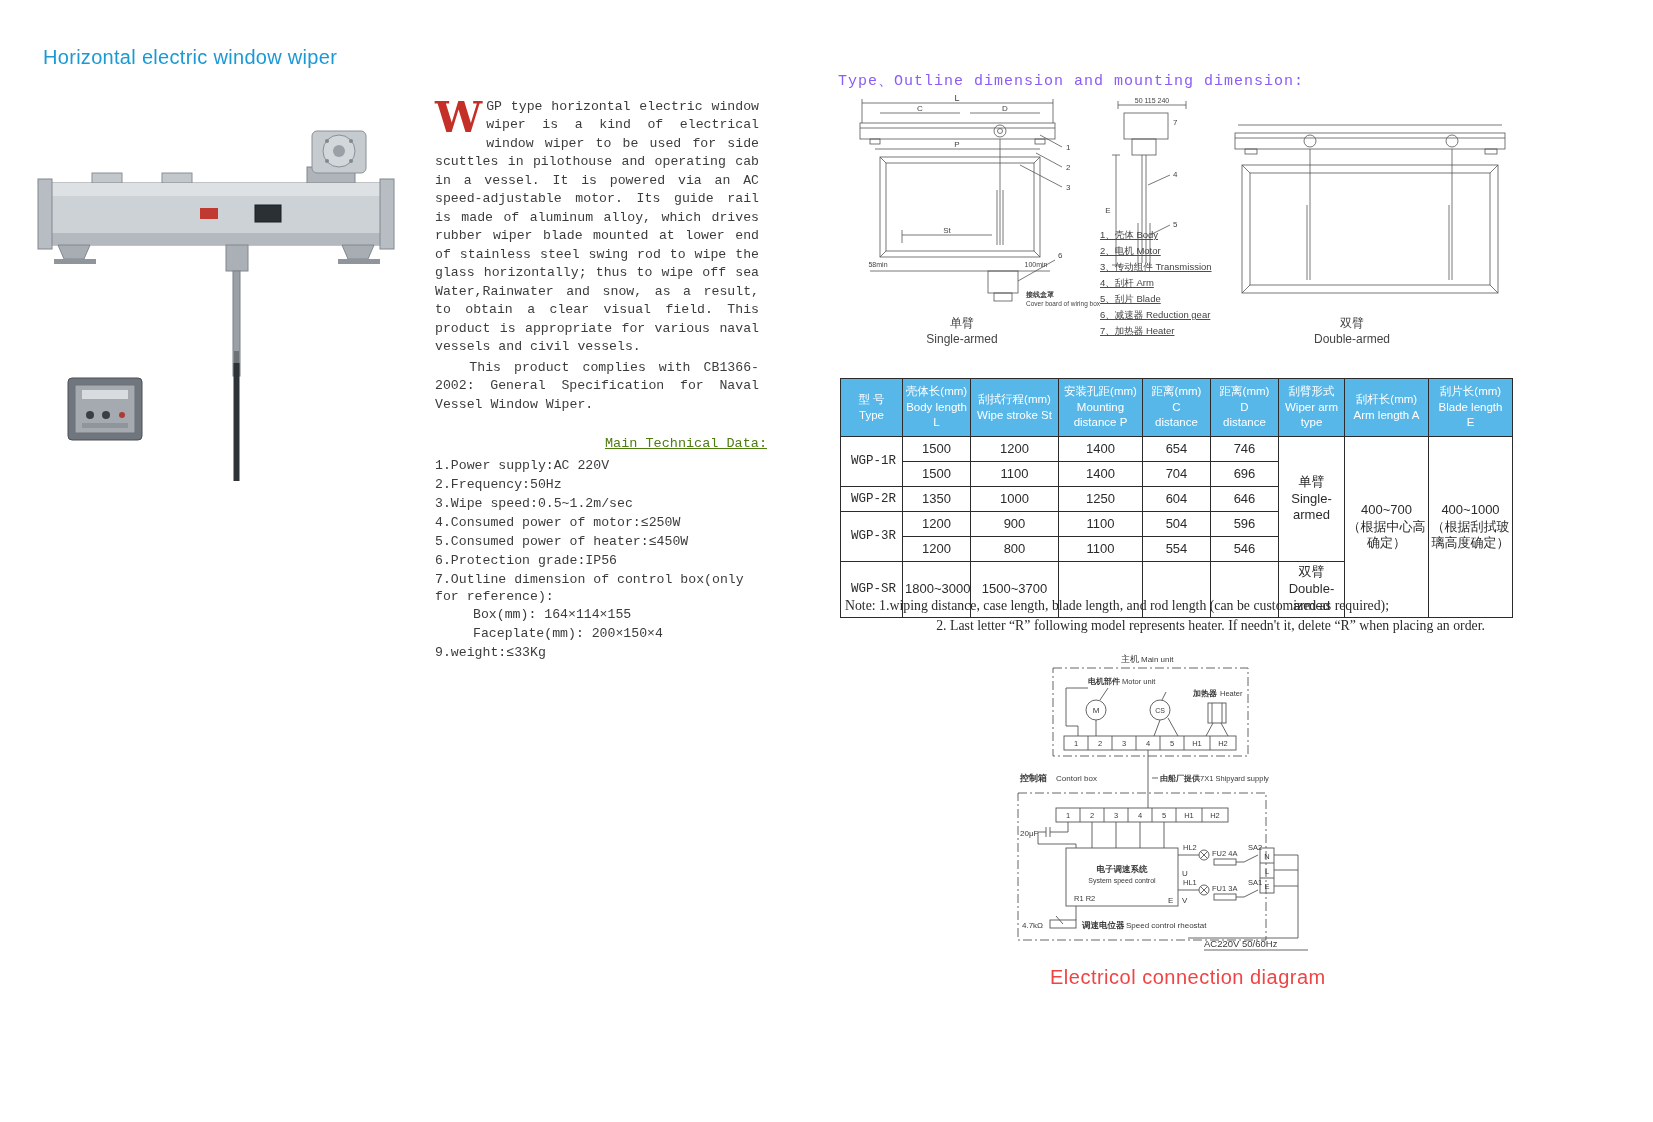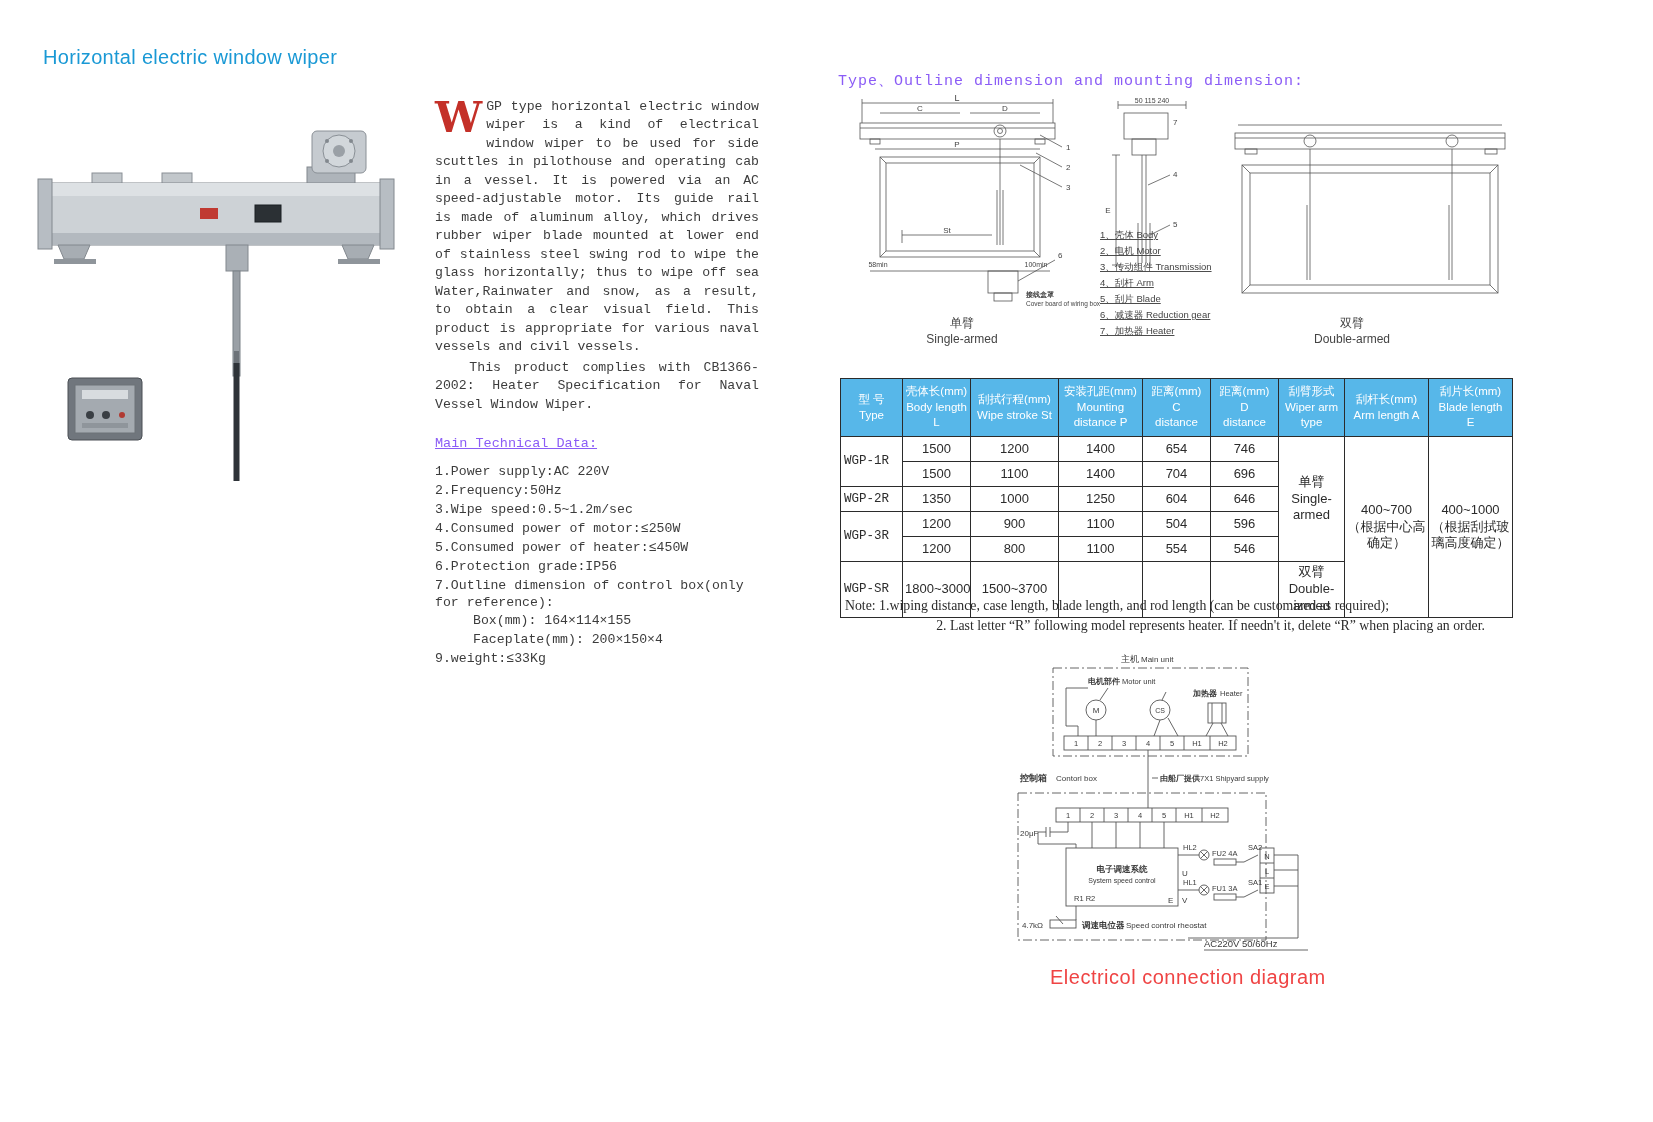--- a/index.html
+++ b/index.html
@@ -24,21 +24,21 @@
     font-size:42px; line-height:0.85; color:#c43028; margin:2px 4px 0 0;
   }
   .intro .p2 { text-indent:2.6em; margin-top:2px; }
 
   .tech {
     position:absolute; left:435px; top:435px; width:332px;
     font-family:"Liberation Mono", monospace; font-size:13.2px; line-height:1.28;
     color:#3c3c3c;
   }
   .tech-heading {
-    color:#8b5cf6; text-decoration:underline; margin-bottom:12px; font-size:13.5px;
+    color:#4d7c0f; text-decoration:underline; margin-bottom:6px; font-size:13.5px;text-align:right;
   }
   .tech-item { margin-bottom:2px; }
   .tech-item.indent { margin-left:38px; }
 
   .outline-heading {
     position:absolute; left:838px; top:71px;
     font-family:"Liberation Mono", monospace; font-size:15px; letter-spacing:1px; color:#8b5cf6;
   }
 
   .drawings-wrap { position:absolute; left:840px; top:95px; width:690px; height:270px; }
@@ -53,21 +53,21 @@
     border:1px solid #2b2b2b; text-align:center; vertical-align:middle;
     white-space:pre-line;
   }
   .spec-table th {
     background:#57b7e9; color:#ffffff; font-weight:normal;
     font-size:11.5px; line-height:1.35; height:58px; padding:2px;
   }
   .spec-table td {
     font-size:13px; color:#2b2b2b; height:25px; line-height:1.3; padding:1px 2px;margin-top:27px;
   }
-  .spec-table td.model { text-align:left; padding-left:3px; font-family:"Liberation Mono", monospace; font-size:12.5px; }
+  .spec-table td.model { text-align:left; padding-left:10px; font-family:"Liberation Mono", monospace; font-size:12.5px; }
   .spec-table tr.last td { height:56px; }
 
   .notes {
     position:absolute; left:845px; top:590px; width:640px;
     font-family:"Liberation Serif", serif; font-size:13.8px; color:#2b2b2b; line-height:1.45;margin-top:6px;
   }
   .notes .line2 { margin-left:36px;text-align:right; }
 
   .electric-wrap { position:absolute; left:1008px; top:648px; width:320px; height:305px; }
   .electric-wrap svg text { font-family:"Liberation Sans", sans-serif; fill:#3a3a3a; }
@@ -129,21 +129,21 @@
         <circle cx="60" cy="300" r="4" fill="#3a3f44"></circle>
         <circle cx="76" cy="300" r="4" fill="#3a3f44"></circle>
         <circle cx="92" cy="300" r="3" fill="#b03a32"></circle>
         <rect x="52" y="308" width="46" height="5" fill="#8f959b"></rect>
       </g>
     </svg>
   </div>
 
   <div class="intro">
     <p class="p1"><span class="dropcap">W</span><span>GP type horizontal electric window wiper is a kind of electrical window wiper to be used for side scuttles in pilothouse and operating cab in a vessel. It is powered via an AC speed-adjustable motor. Its guide rail is made of aluminum alloy, which drives rubber wiper blade mounted at lower end of stainless steel swing rod to wipe the glass horizontally; thus to wipe off sea Water,Rainwater and snow, as a result, to obtain a clear visual field. This product is appropriate for various naval vessels and civil vessels.</span></p>
-    <p class="p2">This product complies with CB1366-2002: Heater Specification for Naval Vessel Window Wiper.</p>
+    <p class="p2">This product complies with CB1366-2002: General Specification for Naval Vessel Window Wiper.</p>
   </div>
 
   <div class="tech">
     <div class="tech-heading">Main Technical Data:</div>
     <div class="tech-item">1.Power supply:AC 220V</div>
     <div class="tech-item">2.Frequency:50Hz</div>
     <div class="tech-item">3.Wipe speed:0.5~1.2m/sec</div>
     <div class="tech-item">4.Consumed power of motor:≤250W</div>
     <div class="tech-item">5.Consumed power of heater:≤450W</div>
     <div class="tech-item">6.Protection grade:IP56</div>

